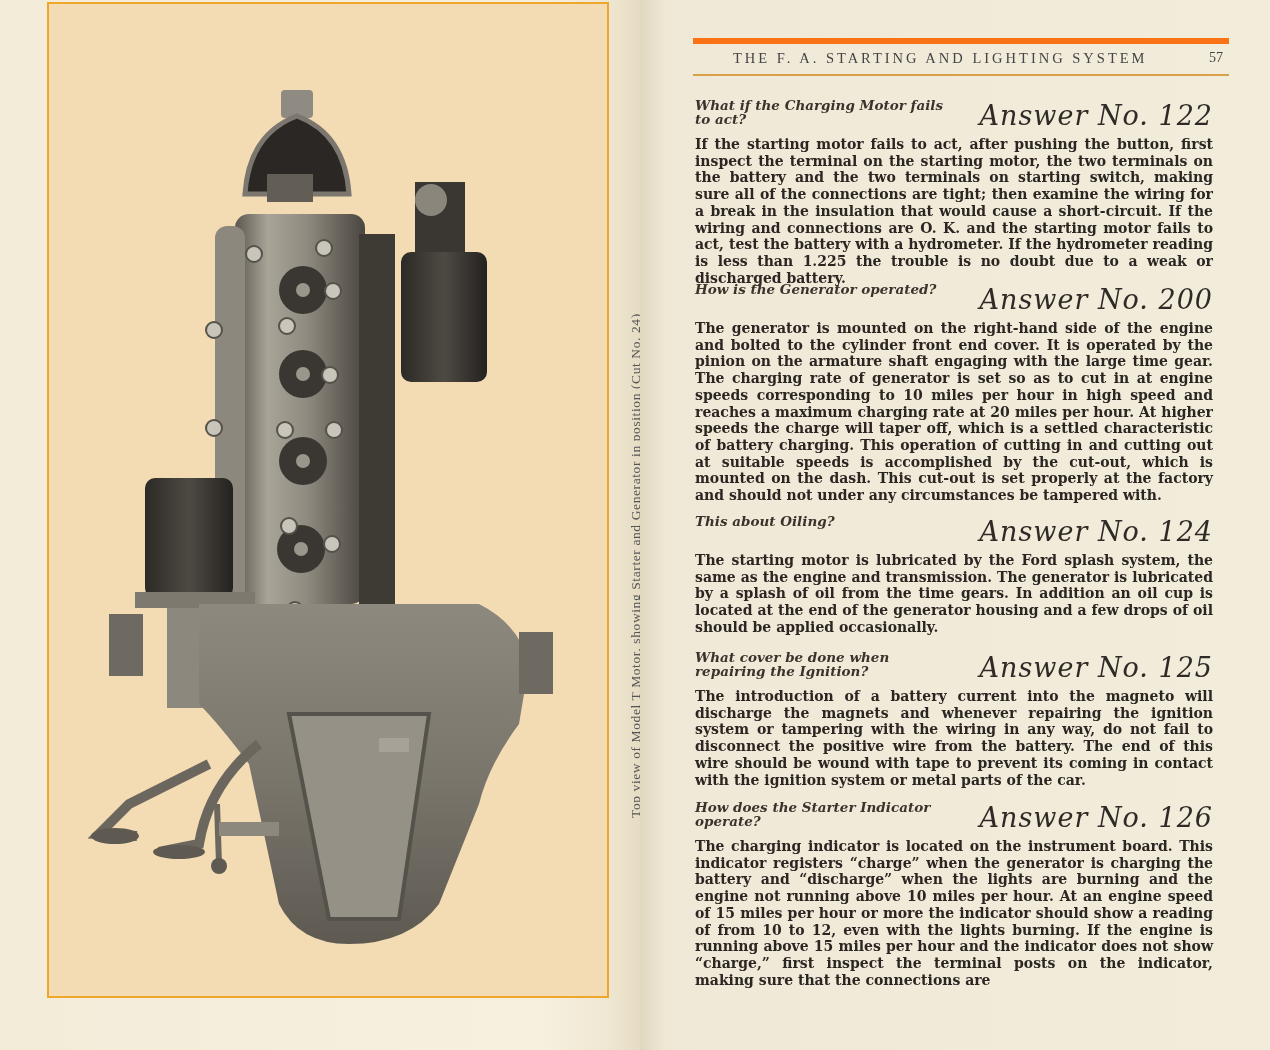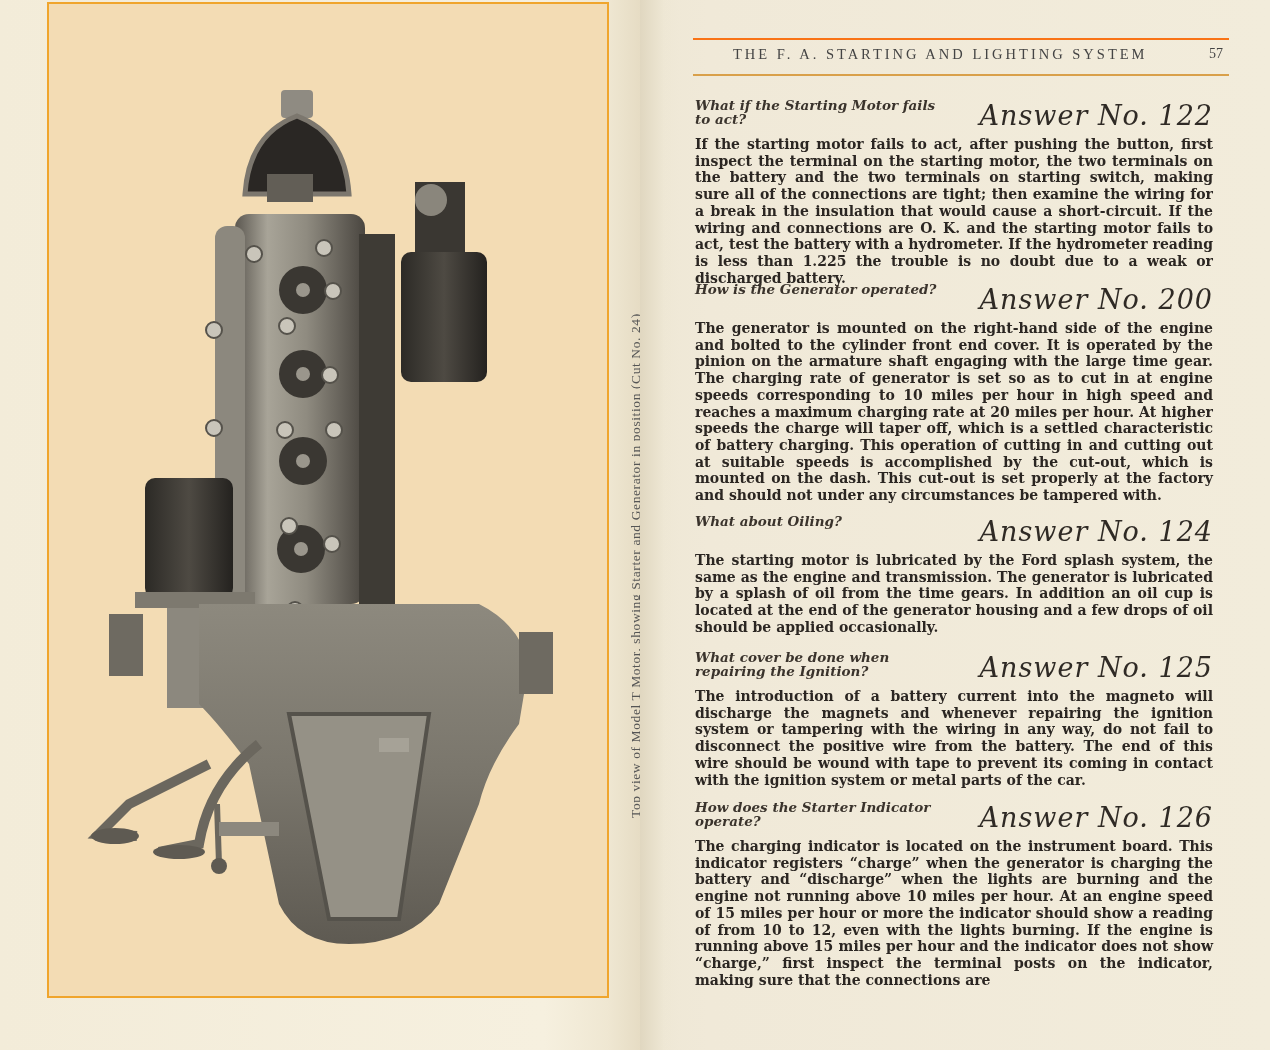--- a/index.html
+++ b/index.html
@@ -28,21 +28,21 @@
   .spine {
     position: absolute; left: 640px; top: 0; width: 40px; height: 1050px;
     background: linear-gradient(90deg, #e0d7c0 0%, #eee7d4 60%, #f0e9d7 100%);
   }
   .right-page {
     position: absolute; left: 660px; top: 0; width: 610px; height: 1050px;
     background: linear-gradient(90deg, rgba(0,0,0,0) 0%, #f0e9d8 8%, #f2ecdb 100%);
   }
   .running-head {
     position: absolute; left: 693px; top: 38px; width: 536px; height: 38px;
-    border-top: 2px solid #f97316; border-bottom: 2px solid #d9a04a;
+    border-top: 6px solid #f97316; border-bottom: 2px solid #d9a04a;
     box-sizing: border-box;
   }
   .running-head .title {
     position: absolute; left: 40px; top: 6px;
     font-family: "Liberation Serif", serif; font-size: 14.5px;
     letter-spacing: 3px; color: #444;
   }
   .running-head .pagenum {
     position: absolute; right: 6px; top: 6px;
     font-family: "Liberation Serif", serif; font-size: 14px; color: #444; margin-left: 20px;
@@ -157,37 +157,37 @@
 
 <div class="right-page"></div>
 
 <div class="running-head">
   <span class="title">THE F. A. STARTING AND LIGHTING SYSTEM</span>
   <span class="pagenum">57</span>
 </div>
 
 <div class="qa" style="top:98px;">
   <div class="head">
-    <div class="question">What if the Starting Motor fails to act?</div>
+    <div class="question">What if the Charging Motor fails to act?</div>
     <div class="answer">Answer No. 122</div>
   </div>
   <div class="body">If the starting motor fails to act, after pushing the button, first inspect the terminal on the starting motor, the two terminals on the battery and the two terminals on starting switch, making sure all of the connections are tight; then examine the wiring for a break in the insulation that would cause a short-circuit. If the wiring and connections are O. K. and the starting motor fails to act, test the battery with a hydrometer.  If the hydrometer reading is less than 1.225 the trouble is no doubt due to a weak or discharged battery.</div>
 </div>
 
 <div class="qa" style="top:282px;">
   <div class="head">
     <div class="question">How is the Generator operated?</div>
     <div class="answer">Answer No. 200</div>
   </div>
   <div class="body">The generator is mounted on the right-hand side of the engine and bolted to the cylinder front end cover.  It is operated by the pinion on the armature shaft engaging with the large time gear.  The charging rate of generator is set so as to cut in at engine speeds corresponding to 10 miles per hour in high speed and reaches a maximum charging rate at 20 miles per hour.  At higher speeds the charge will taper off, which is a settled characteristic of battery charging.  This operation of cutting in and cutting out at suitable speeds is accomplished by the cut-out, which is mounted on the dash.  This cut-out is set properly at the factory and should not under any circumstances be tampered with.</div>
 </div>
 
 <div class="qa" style="top:514px;">
   <div class="head">
-    <div class="question">What about Oiling?</div>
+    <div class="question">This about Oiling?</div>
     <div class="answer">Answer No. 124</div>
   </div>
   <div class="body">The starting motor is lubricated by the Ford splash system, the same as the engine and transmission.  The generator is lubricated by a splash of oil from the time gears. In addition an oil cup is located at the end of the generator housing and a few drops of oil should be applied occasionally.</div>
 </div>
 
 <div class="qa" style="top:650px;">
   <div class="head">
     <div class="question">What cover be done when repairing the Ignition?</div>
     <div class="answer">Answer No. 125</div>
   </div>

